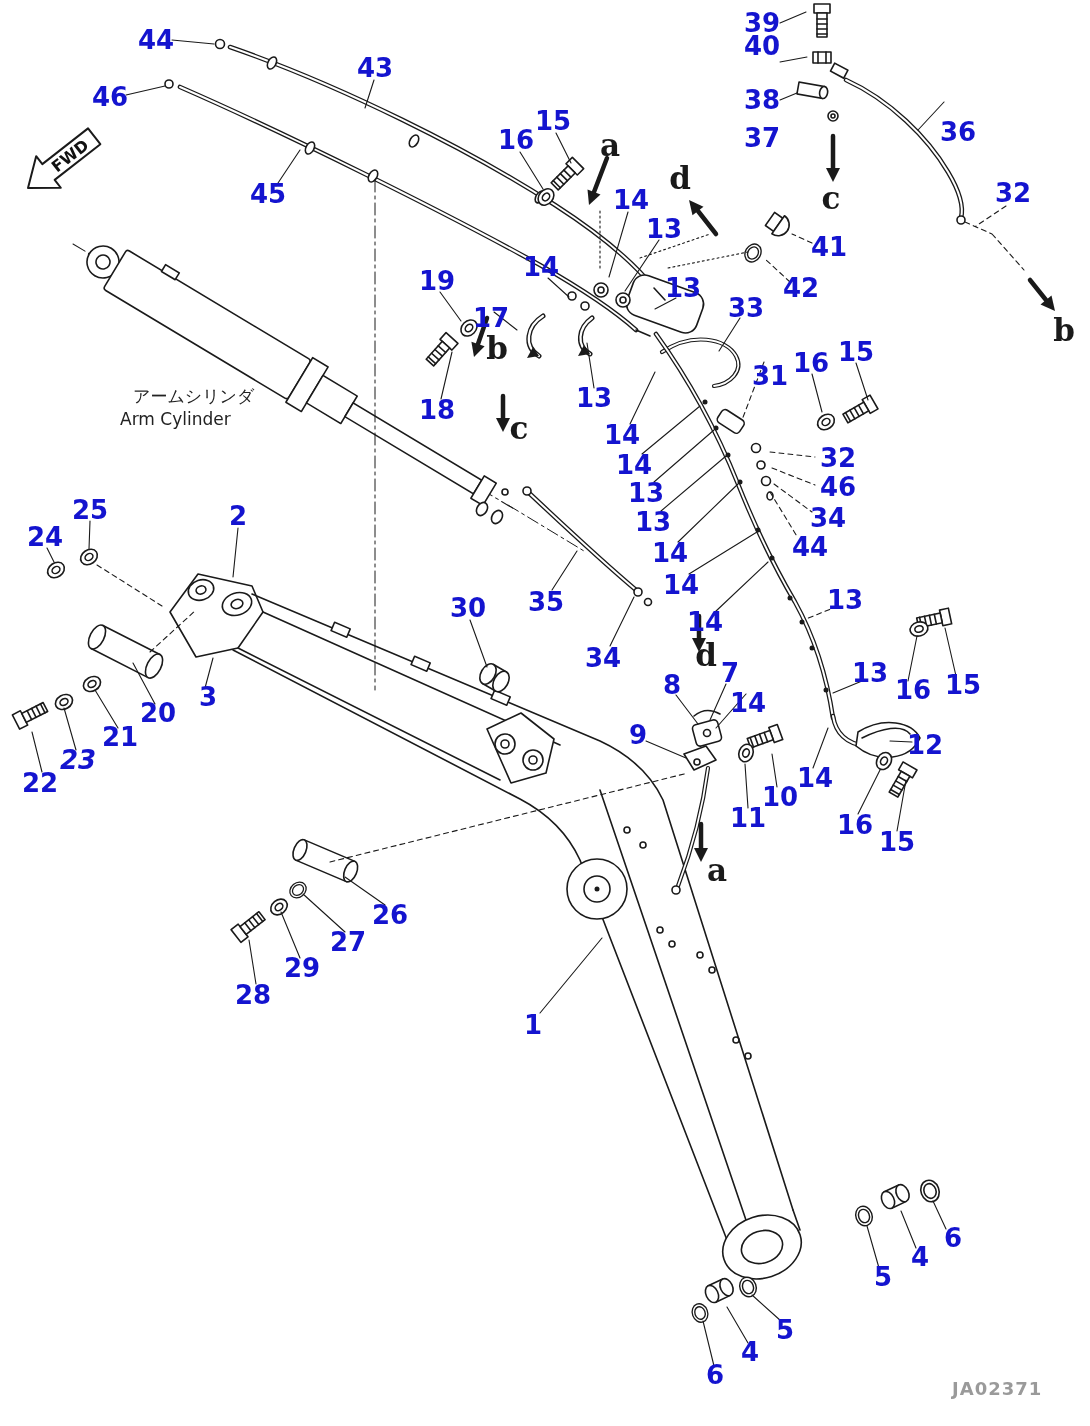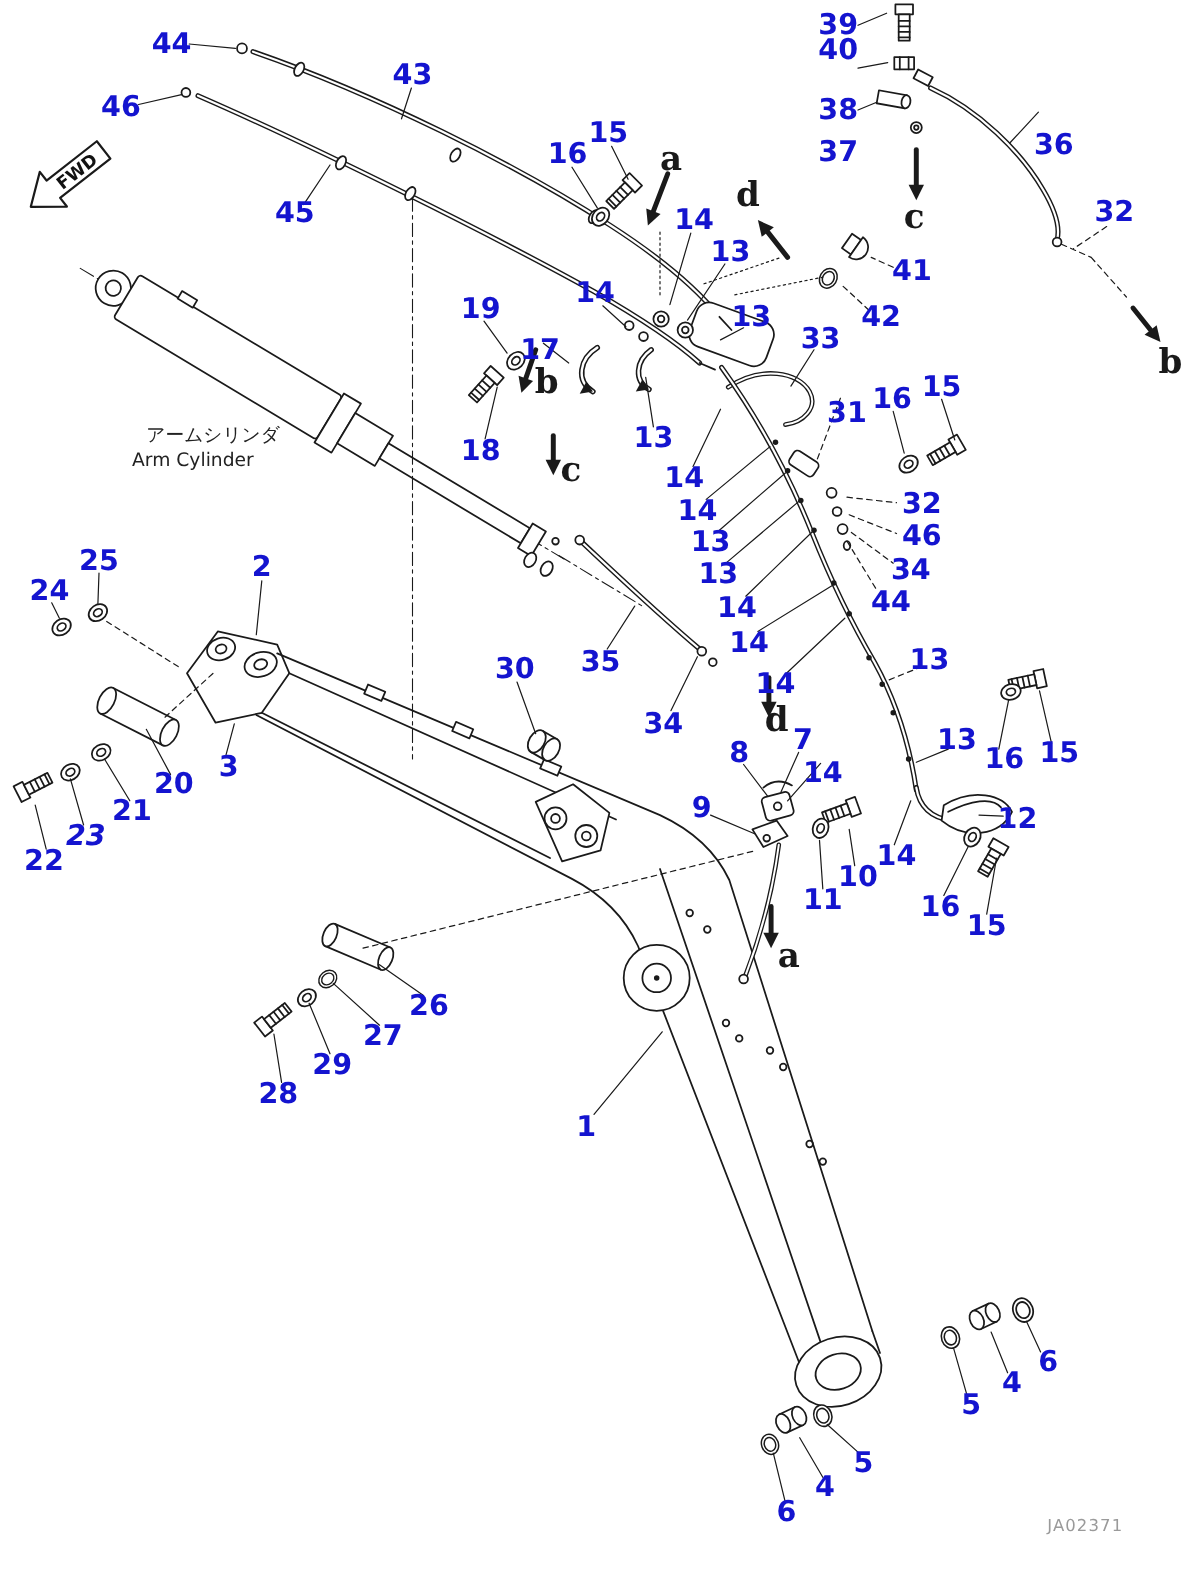--- a/index.html
+++ b/index.html
@@ -18,21 +18,21 @@
   .section-letter {
     position:absolute; transform:translate(-50%,-50%);
     color:var(--line-black,#111111);
     font-family:"DejaVu Serif","Liberation Serif",serif;
     font-weight:bold; font-size:31px; line-height:1;
   }
   .diagram-text {
     position:absolute; color:#222; font-size:17px; line-height:1.2; white-space:nowrap;
   }
   .watermark {
-    position:absolute; color:var(--watermark-gray,#9a9a9a); font-size:15px; letter-spacing:1px;
+    position:absolute; color:var(--watermark-gray,#9a9a9a); font-size:18px; letter-spacing:1px;font-weight:bold;
   }
 </style>
 </head>
 <body>
 
 <div class="stage">
 
   <svg class="art" width="1090" height="1426" viewBox="0 0 1090 1426">
     <defs>
       <g id="bolt">

